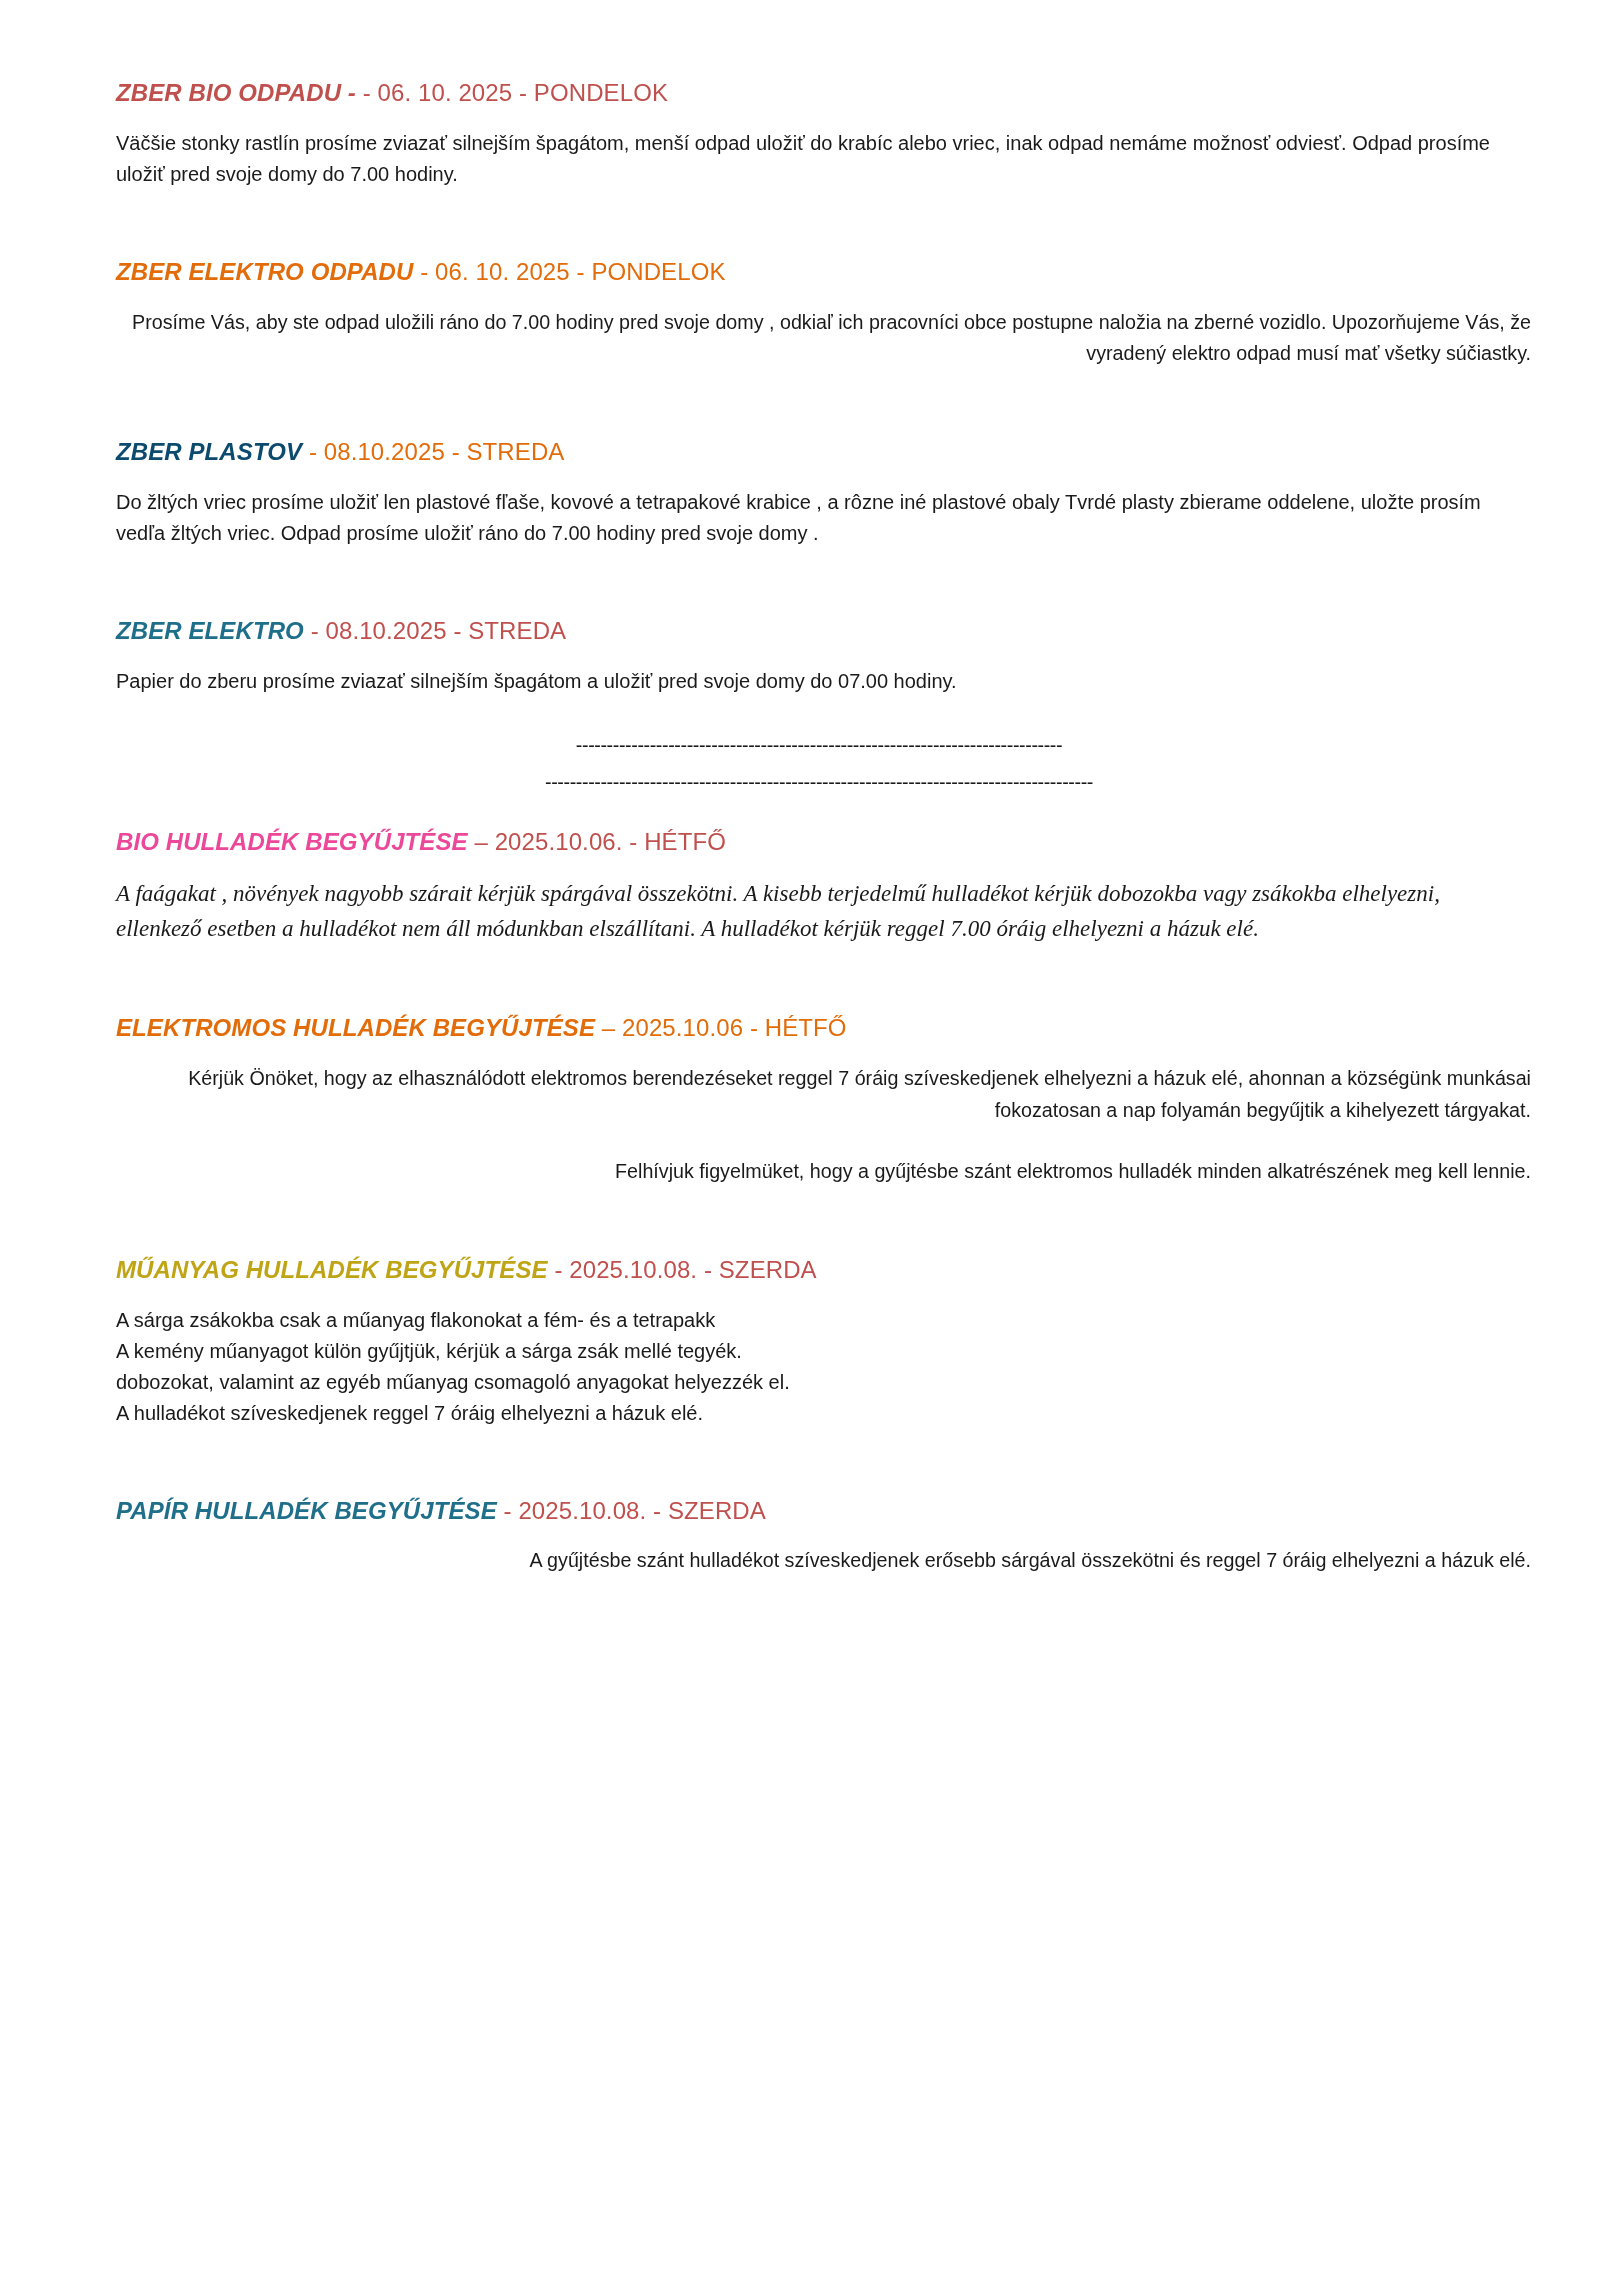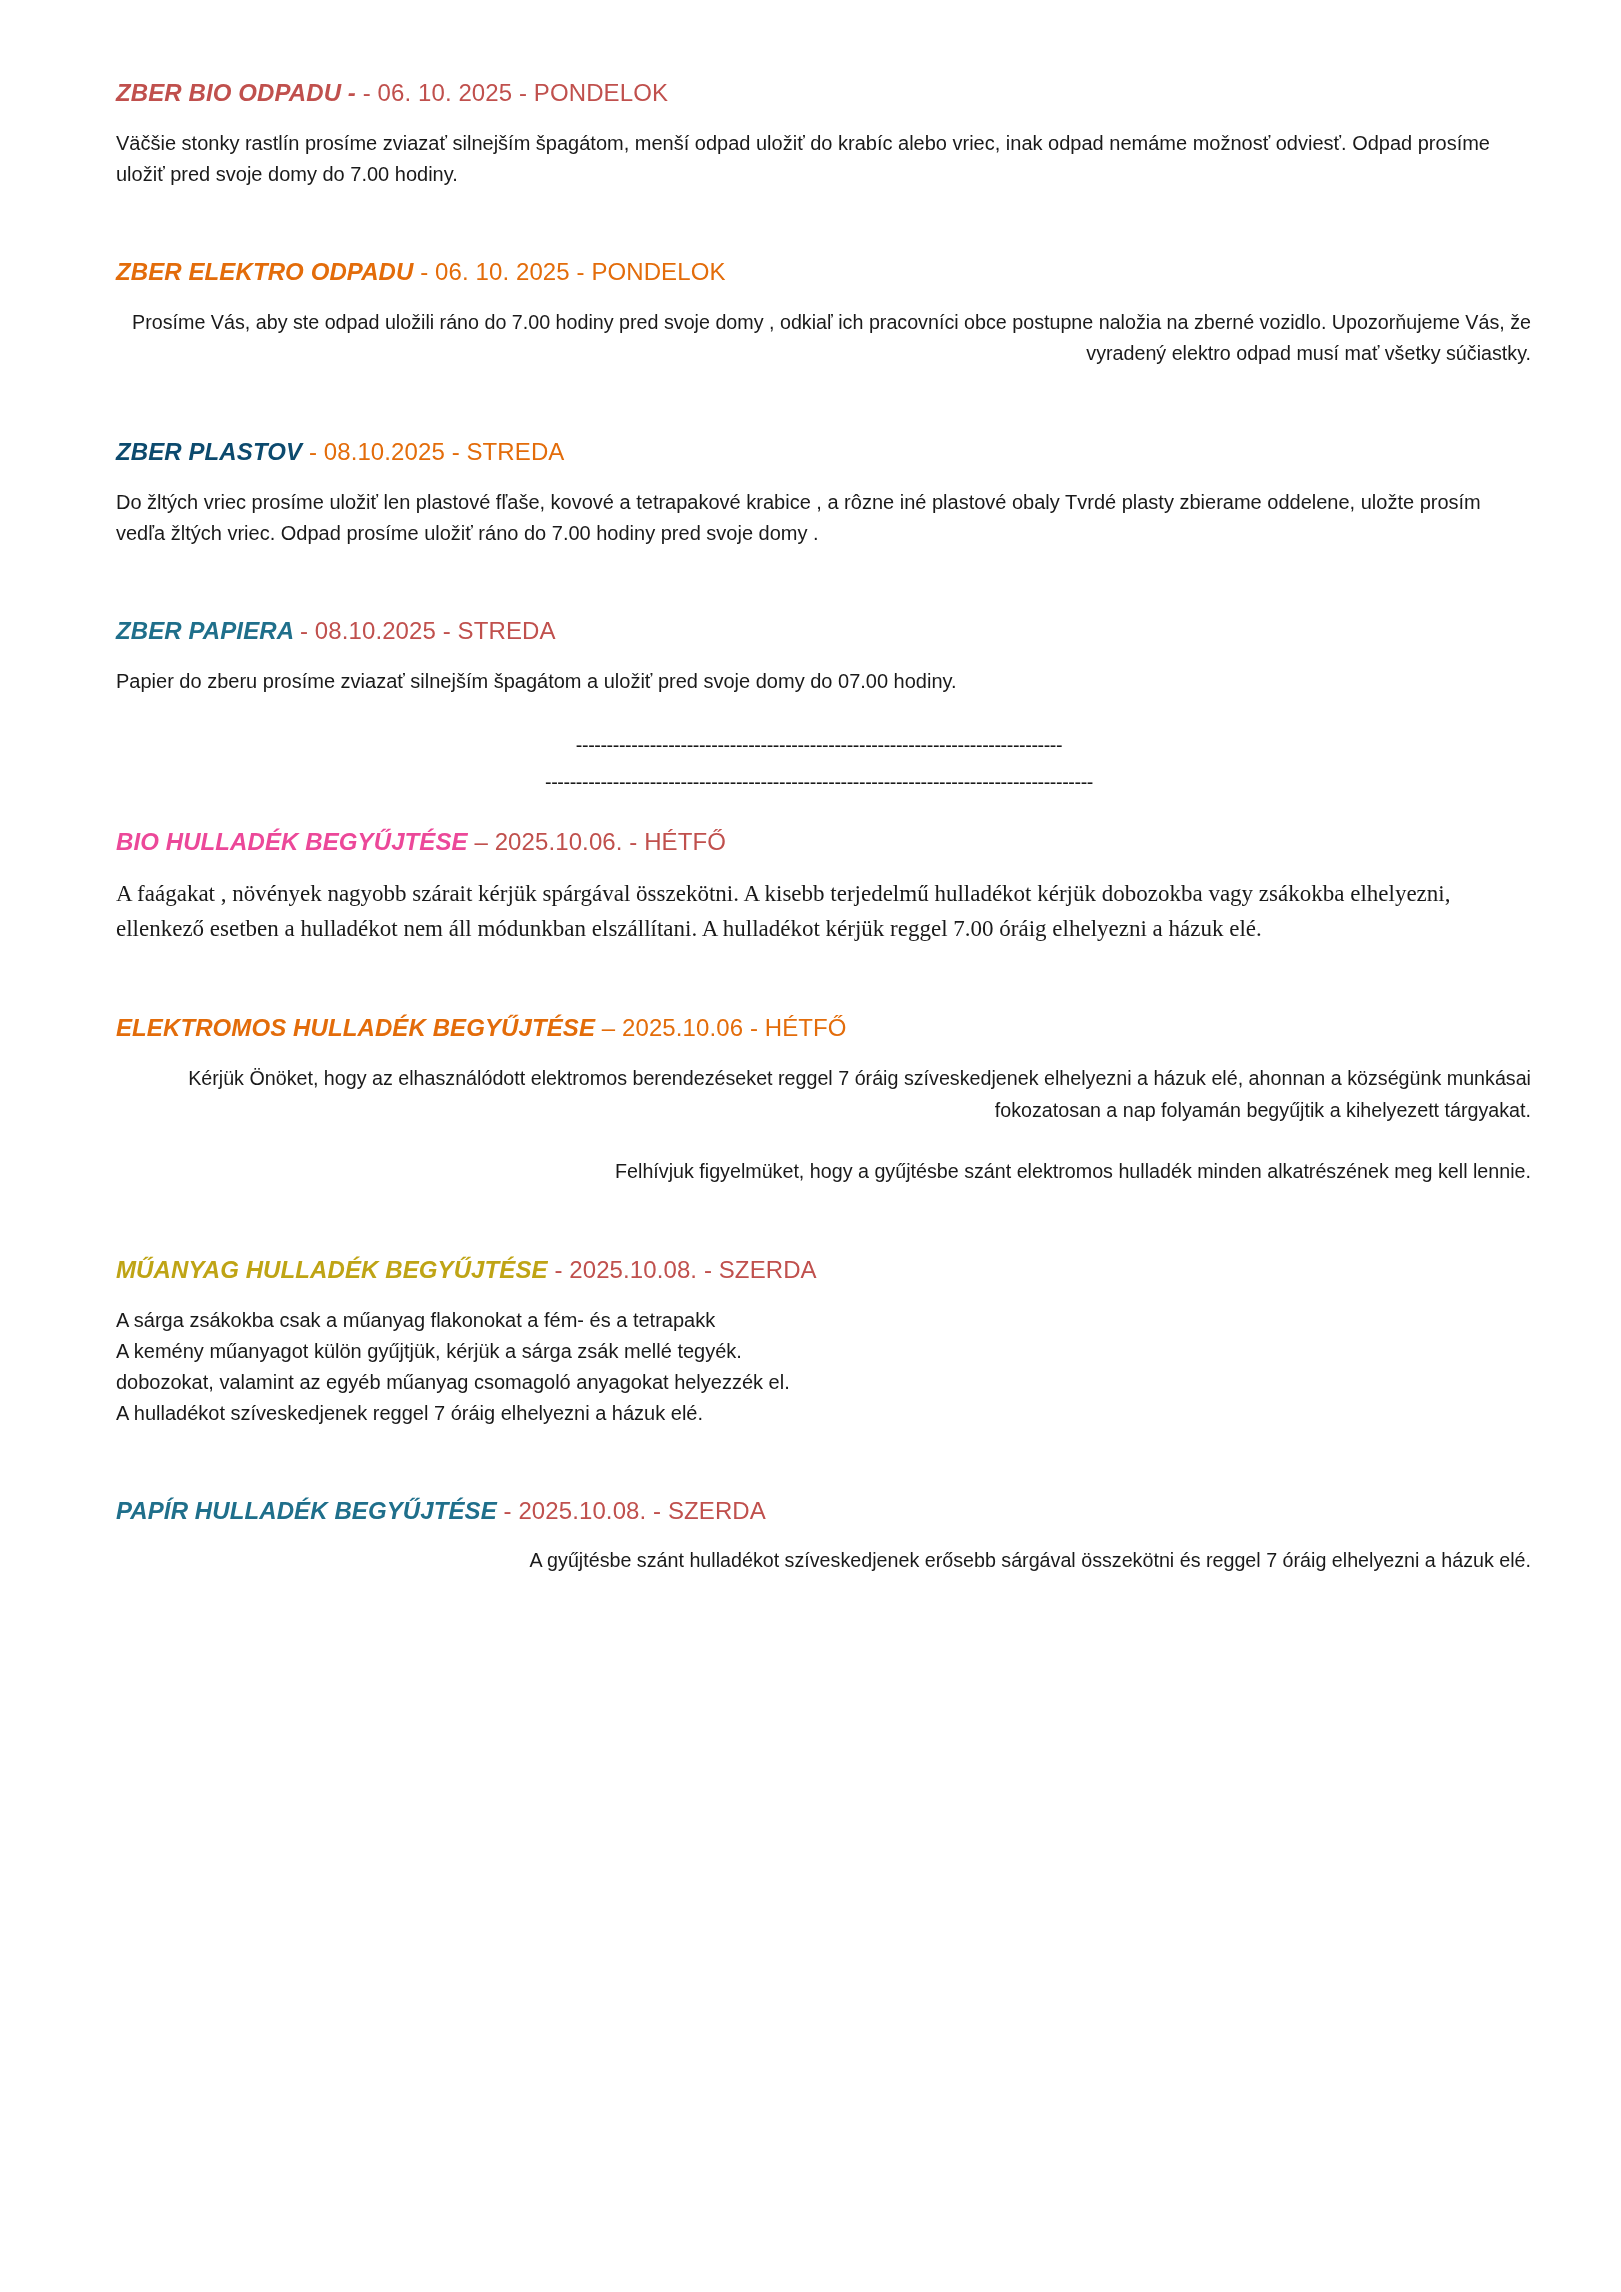--- a/index.html
+++ b/index.html
@@ -49,20 +49,21 @@
   }
   .body-text.small {
     font-size: 19.7px;
     line-height: 1.6;
     text-align: right;
   }
   .body-text.serif {
     font-family: "Liberation Serif", serif;
     font-size: 23px;
     line-height: 1.5;
+    font-style: italic;
   }
 
   .gap-lg { height: 66px; }
   .gap-sm { height: 30px; }
 
   .divider-wrap {
     text-align: center;
     margin: 30px 0 5.4px 0;
   }
   .divider {
@@ -108,21 +109,21 @@
     <h2 class="heading">
       <span style="color:#0c4a6e">ZBER PLASTOV </span><span class="date" style="color:#e36c0a"> - 08.10.2025 - STREDA</span>
     </h2>
     <p class="body-text"> Do žltých vriec prosíme uložiť len plastové fľaše, kovové  a tetrapakové  krabice , a rôzne iné plastové obaly  Tvrdé plasty zbierame oddelene, uložte prosím vedľa žltých vriec. Odpad prosíme uložiť ráno  do 7.00  hodiny pred svoje domy  .</p>
   </div>
 
   <div class="gap-lg"></div>
 
   <div class="section">
     <h2 class="heading">
-      <span style="color:#1f6f8b">ZBER PAPIERA </span><span class="date" style="color:#c0504d"> - 08.10.2025 - STREDA</span>
+      <span style="color:#1f6f8b">ZBER ELEKTRO </span><span class="date" style="color:#c0504d"> - 08.10.2025 - STREDA</span>
     </h2>
     <p class="body-text">Papier do zberu prosíme zviazať silnejším špagátom  a uložiť pred svoje domy do 07.00 hodiny.</p>
   </div>
 
   <div class="divider-wrap">
     <span class="divider d1">-------------------------------------------------------------------------------</span>
     <span class="divider d2">-----------------------------------------------------------------------------------------</span>
   </div>
 
   <div class="section" style="margin-top:25px;">

